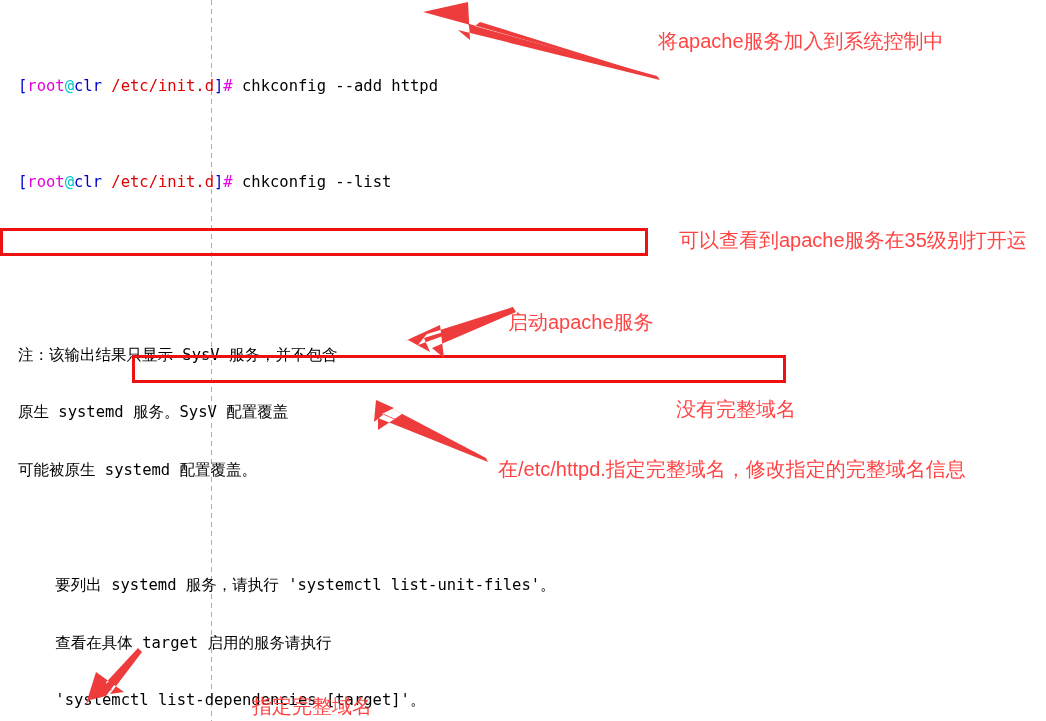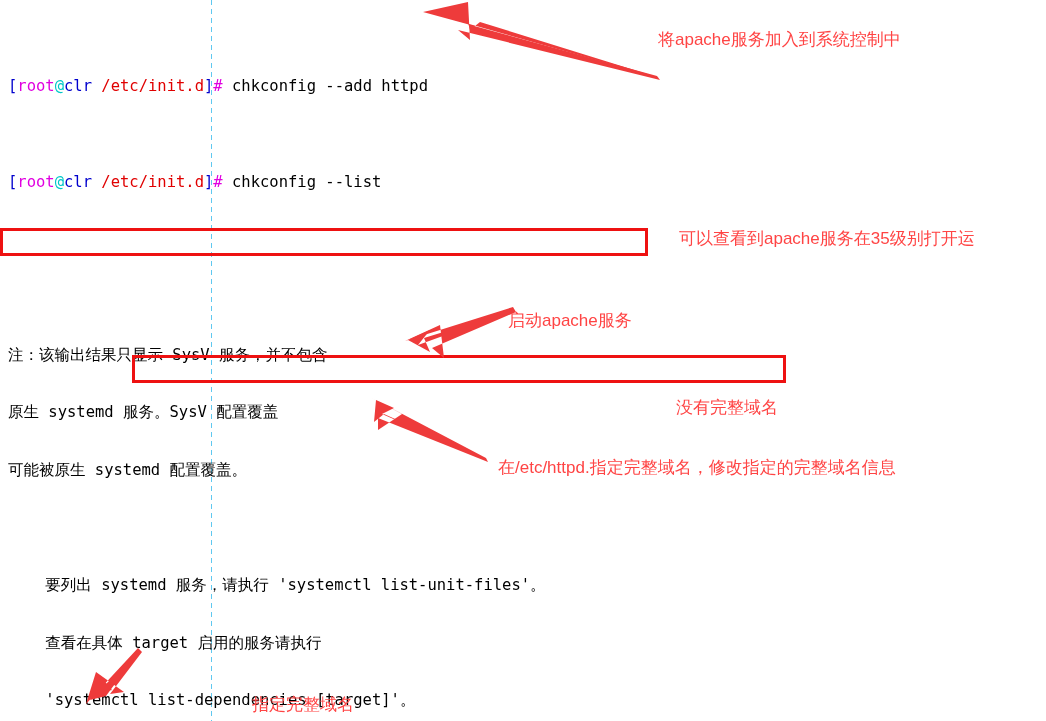--- a/index.html
+++ b/index.html
@@ -1,21 +1,21 @@
 <!DOCTYPE html>
 <html><head>
 <meta charset="utf-8">
 <style>
   html,body{margin:0;padding:0;background:#ffffff;}
   body{
     width:1046px;height:721px;position:relative;overflow:hidden;
     font-family:"DejaVu Sans Mono","Liberation Mono",monospace;
   }
   #term{
-    position:absolute;left:6px;top:0;width:895px;height:721px;
+    position:absolute;left:16px;top:0;width:895px;height:721px;
     font-size:15.5px;line-height:19.2px;letter-spacing:0px;
     white-space:pre;
   }
   .ln{height:19.2px;padding-left:2px;}
   .blue{color:#0000cd;}
   .mag{color:#e000e0;}
   .cyan{color:#00c8c8;}
   .red{color:#e00000;}
   .blk{color:#000000;}
 
@@ -27,21 +27,21 @@
 
   
   .rbox{position:absolute;border:3px solid #ee1111;box-sizing:border-box;}
   #box-httpd{left:0px;top:228px;width:648px;height:28px;}
   #box-err{left:132px;top:355px;width:654px;height:28px;}
 
   
   .anno{
     position:absolute;color:#ff4444;
     font-family:"Liberation Sans","DejaVu Sans",sans-serif;
-    font-size:17px;white-space:nowrap;
+    font-size:20px;white-space:nowrap;
   }
   svg.arrows{position:absolute;left:0;top:0;width:1046px;height:721px;pointer-events:none;}
 </style>
 </head>
 <body>
 
 <div id="guide"></div>
 
 <div id="term">
 

